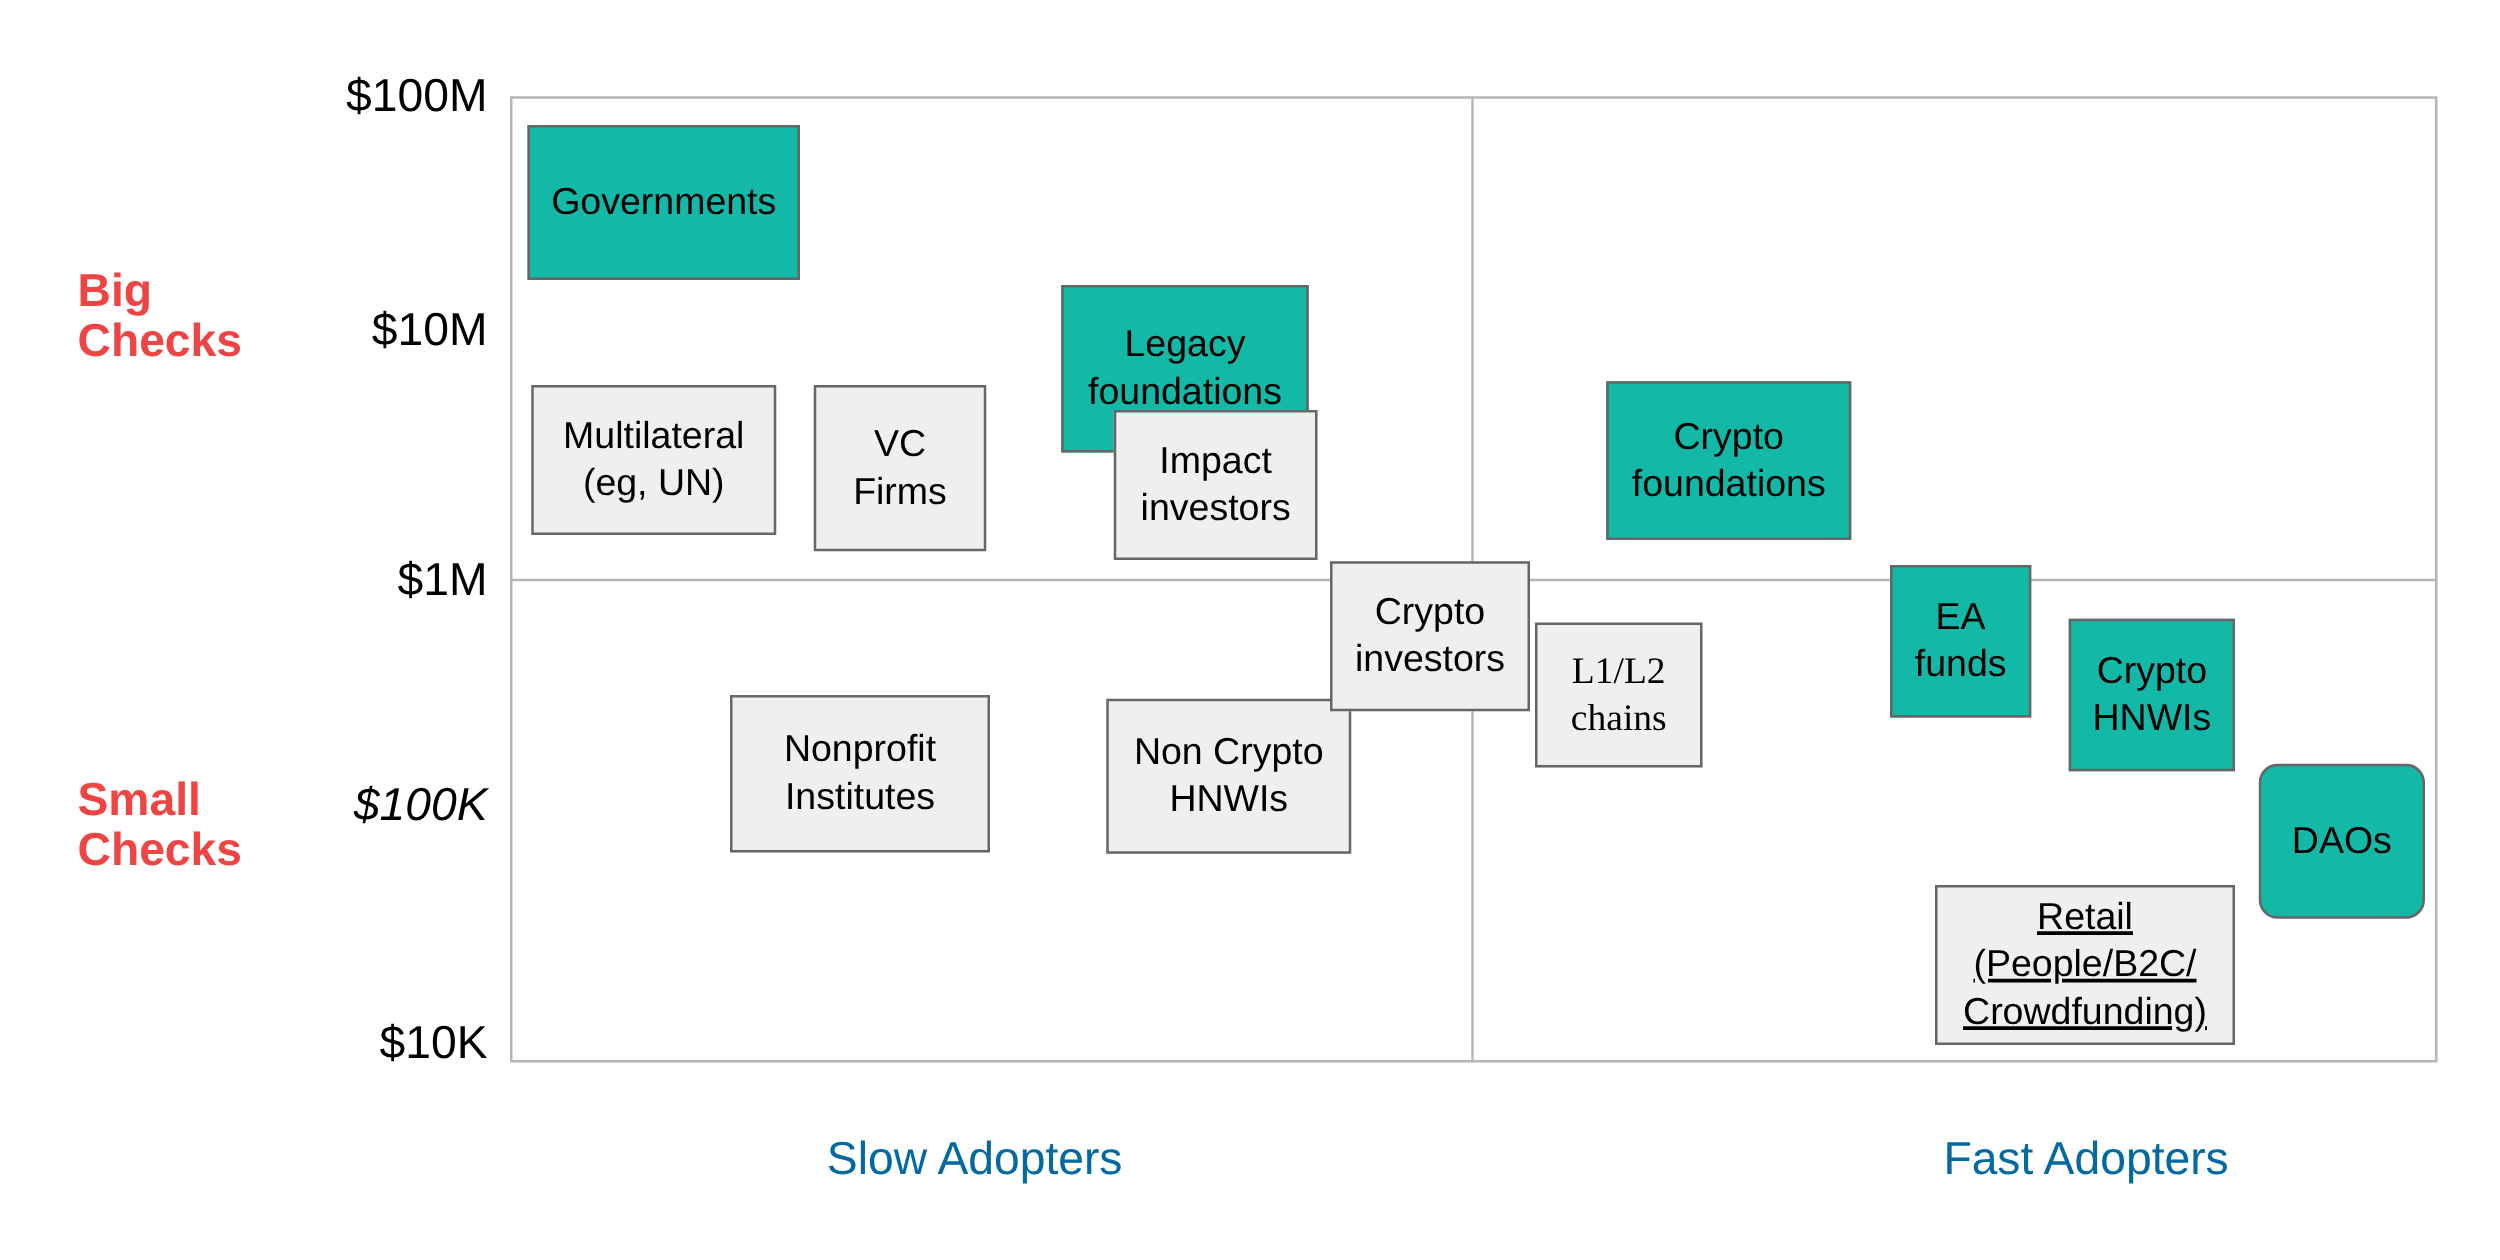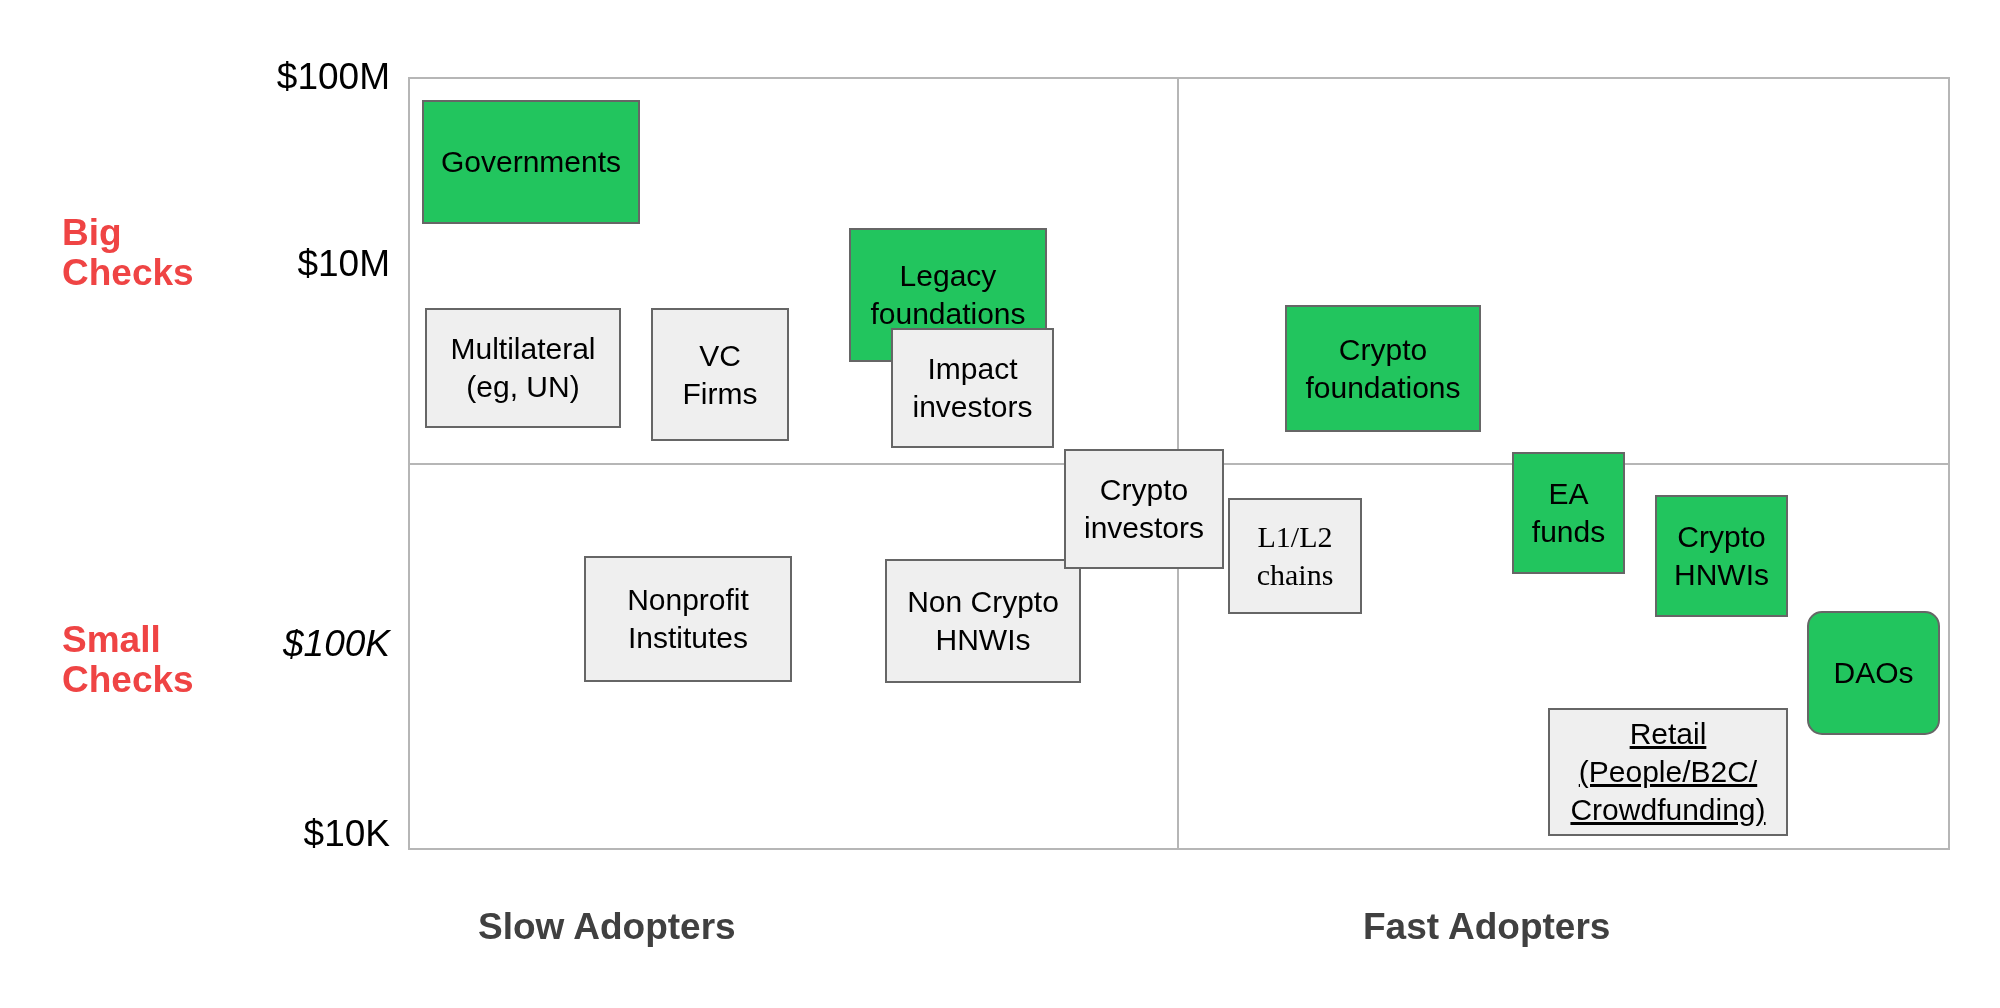--- a/index.html
+++ b/index.html
@@ -67,56 +67,57 @@
     font-size: 37px;
     font-weight: bold;
     color: #ef4444;
     line-height: 1.08;
     text-align: left;
     white-space: pre-line;
   }
   .xgroup {
     position: absolute;
     font-size: 37px;
-    font-weight: bold;
-    color: #404040;
+    font-weight: normal;
+    color: #0369a1;
     white-space: nowrap;
-    text-align: left;
+    text-align: right;
     line-height: 1;
   }
 
   
   .node {
     position: absolute;
     box-sizing: border-box;
     border: 2px solid #666666;
     display: flex;
     align-items: center;
     justify-content: center;
     text-align: center;
     font-size: 30px;
     color: #000000;
     line-height: 1.26;
     white-space: pre-line;
     padding: 2px 6px;
   }
-  .node.blue { background: #22c55e; }
+  .node.blue { background: #14b8a6; }
   .node.gray { background: #efefef; }
 </style>
 </head>
 <body>
 
 <div id="stage">
 
   <div class="plot-frame"></div>
   <div class="divider-v"></div>
   <div class="divider-h"></div>
 
   <div class="ytick" style="left:160px; top:58px; width:230px;">$100M</div>
   <div class="ytick" style="left:160px; top:245px; width:230px;">$10M</div>
+  <div class="ytick" style="left:160px; top:445px; width:230px;">$1M</div>
   <div class="ytick" style="left:160px; top:625px; width:230px;font-style:italic;">$100K</div>
   <div class="ytick" style="left:160px; top:815px; width:230px;">$10K</div>
 
   <div class="ygroup" style="left:62px; top:213px; width:200px;">Big
 Checks</div>
   <div class="ygroup" style="left:62px; top:620px; width:200px;">Small
 Checks</div>
 
   <div class="xgroup" style="left:478px; top:908px; width:420px;">Slow Adopters</div>
   <div class="xgroup" style="left:1363px; top:908px; width:420px;">Fast Adopters</div>

